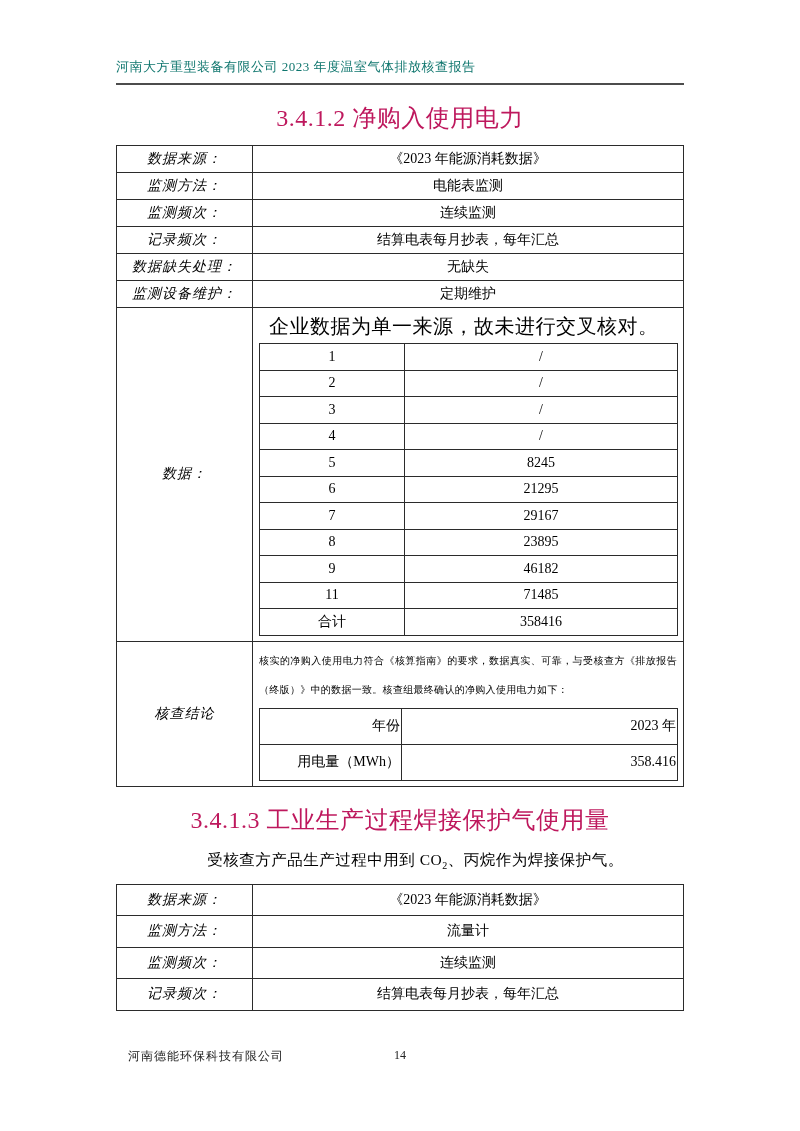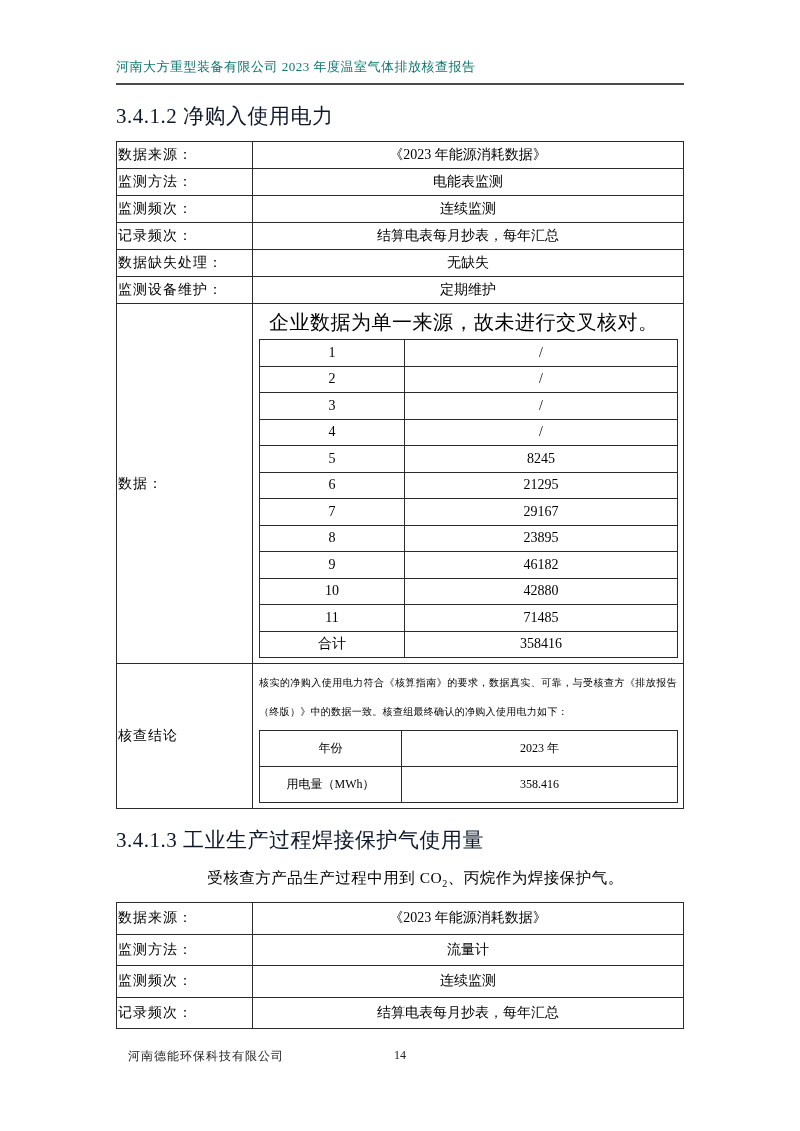--- a/index.html
+++ b/index.html
@@ -11,43 +11,44 @@
   .page { position:relative; width:800px; height:1131px; overflow:hidden; }
   .content { width:568px; margin-left:116px; }
 
   .doc-header {
     padding-top:58px; text-align:left; font-size:13px; color:#0f766e;
     letter-spacing:0.5px;
   }
   .header-rule { border-bottom:2px solid #4c4c4c; margin-top:7px; }
 
   .sec-heading {
-    font-size:21px; font-weight:normal; margin:17px 0 11px 0; color:#0f172a;
+    font-size:24px; font-weight:normal; margin:17px 0 11px 0; color:#be185d;
     letter-spacing:0.5px;
+    text-align:center;
   }
 
   table.main { border-collapse:collapse; width:568px; table-layout:fixed; }
   table.main td { border:1.4px solid #2b2b2b; font-size:14px; }
-  td.lbl { letter-spacing:1px; }
+  td.lbl { text-align:center; letter-spacing:1px;font-style:italic; }
   td.val { text-align:center; }
   tr.r27 { height:27px; }
   tr.r31 { height:31.5px; }
 
   td.big-cell { vertical-align:top; padding:3px 6px 5px 5px; }
   .cell-note { font-size:20px; text-align:left; margin:2px 0 3px 11px; letter-spacing:0.5px; }
 
   table.inner { border-collapse:collapse; width:419px; margin-left:1px; }
   table.inner td { border:1.2px solid #2b2b2b; height:23.5px; text-align:center; font-size:14px; }
 
   .conclusion-text {
     font-size:10px; line-height:29px; text-align:justify; margin:1px 0 4px 1px;
     letter-spacing:0.3px;
   }
   table.inner2 { border-collapse:collapse; width:419px; margin-left:1px; }
-  table.inner2 td { border:1.2px solid #2b2b2b; height:33px; text-align:center; font-size:12px; }
+  table.inner2 td { border:1.2px solid #2b2b2b; height:33px; text-align:right; font-size:14px; }
 
   .body-par { font-size:15.5px; margin:14px 0 13px 0; text-indent:2em; letter-spacing:0.5px;text-align:center; }
   .body-par sub { font-size:10px; }
 
   .doc-footer {
     position:absolute; left:116px; right:116px; top:1048px;
     font-size:12px; color:#222;
   }
   .footer-company { position:absolute; left:12px; top:0; letter-spacing:1px; }
   .footer-page { position:absolute; left:50%; transform:translateX(-50%); top:0; }
@@ -136,24 +137,20 @@
                 </tr>
                 <tr>
                   <td>8</td>
                   <td>23895</td>
                 </tr>
                 <tr>
                   <td>9</td>
                   <td>46182</td>
                 </tr>
                 <tr>
-                  <td>10</td>
-                  <td>42880</td>
-                </tr>
-                <tr>
                   <td>11</td>
                   <td>71485</td>
                 </tr>
                 <tr>
                   <td>合计</td>
                   <td>358416</td>
                 </tr>
               </tbody>
             </table>
           </td>

